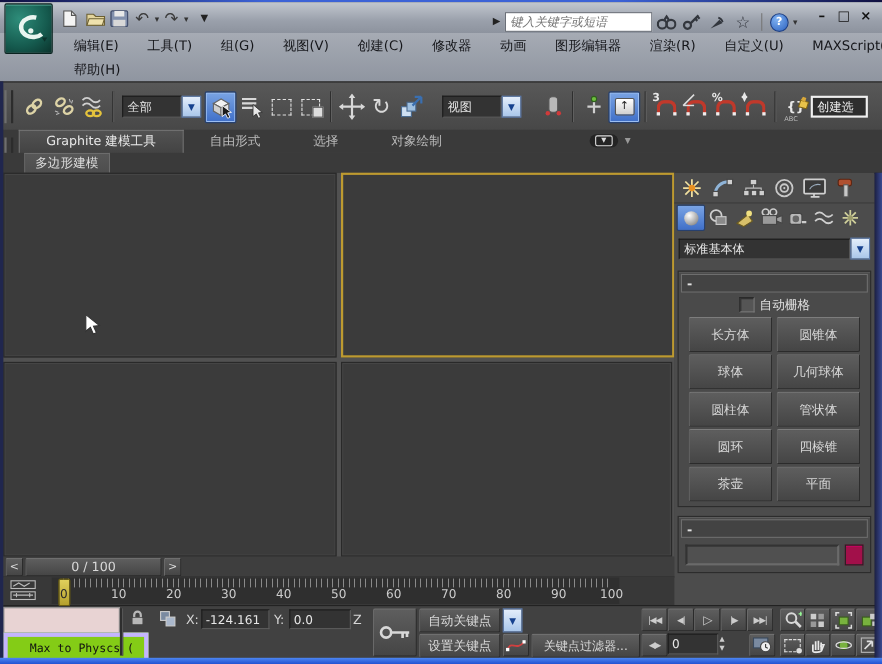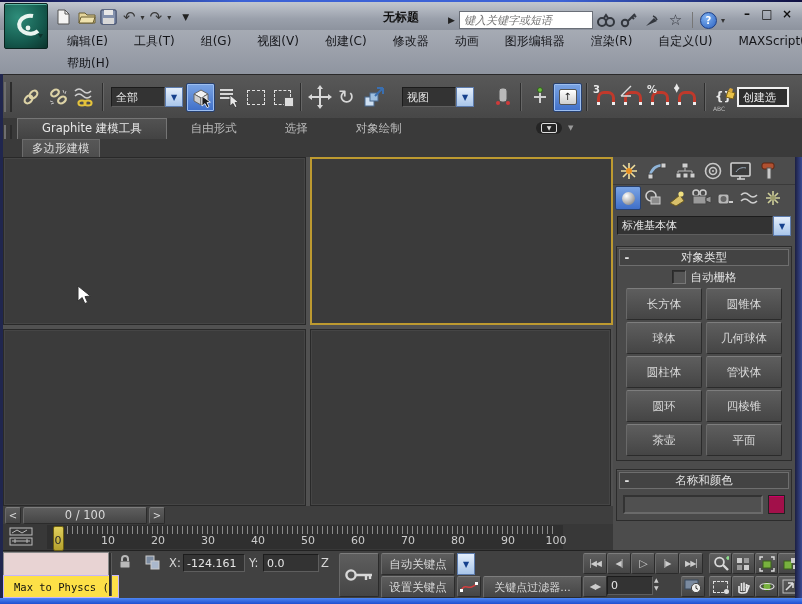--- a/index.html
+++ b/index.html
@@ -1,20 +1,20 @@
 <!DOCTYPE html>
 <html><head>
 <meta charset="utf-8">
 <style>
   html,body{margin:0;padding:0;background:#222;}
   .window{position:relative;width:802px;height:604px;overflow:hidden;
     font-family:"DejaVu Sans","Liberation Sans",sans-serif;font-size:12px;
     background:#474747;user-select:none;}
   .abs{position:absolute;}
-  .flex{display:flex;align-items:flex-start;}
+  .flex{display:flex;align-items:center;}
   
   .topline{left:0;top:0;width:802px;height:2px;background:linear-gradient(90deg,#101040,#3c62d6 30%,#3c62d6 70%,#101040);}
   .titlebar{left:0;top:2px;width:802px;height:28px;background:linear-gradient(#c2c7cf,#9aa0ab 60%,#8d939e);}
   .menubar{left:0;top:30px;width:802px;height:44px;background:linear-gradient(#a6abb4,#8f95a0);color:#15161a;}
   .menurow{height:22px;display:flex;align-items:center;gap:0;padding-left:54px;}
   .menuitem{padding:2px 13px;cursor:default;white-space:nowrap;}
   .wtitle{left:0;right:0;top:7px;text-align:center;font-weight:bold;color:#111;}
   .logo{left:4px;top:3px;width:42px;height:44px;z-index:6;border:1px solid #09231f;border-radius:2px;
     background:radial-gradient(circle at 30% 30%,#2e8d7a,#155a4e 60%,#0b332c);box-shadow:inset 0 1px 0 #5ab3a0;}
   .qat{left:54px;top:5px;height:20px;display:flex;align-items:center;gap:5px;color:#2c2c2c;}
@@ -85,41 +85,40 @@
   .rtrack{position:absolute;left:44px;top:1px;width:516px;height:24px;background:#2f2f2f;}
   .ticks{position:absolute;left:10px;top:1px;width:500px;height:8px;
     background:repeating-linear-gradient(90deg,#8a8a8a 0 1px,transparent 1px 5px);}
   .ticklabel{position:absolute;top:9px;width:26px;text-align:center;color:#ccc;font-size:11px;}
   .tslider{position:absolute;left:51px;top:1px;width:9px;height:23px;background:linear-gradient(#e0d05c,#b5a12e);
     border:1px solid #6b5e10;border-radius:2px;z-index:2;}
   .minicurve{position:absolute;left:6px;top:3px;width:30px;height:19px;}
   
   .statusbar{left:3px;top:550px;width:796px;height:48px;background:#414141;border-top:1px solid #222;}
   .listener-pink{position:absolute;left:0;top:1px;width:104px;height:22px;background:#e8d3d3;border:1px solid #8a8a8a;}
-  .listener-white{position:absolute;left:0;top:24px;width:104px;height:21px;background:#fde047;border:1px solid #c4b5fd;
-    font-family:"DejaVu Sans Mono","Liberation Mono",monospace;font-size:10.5px;color:#111;display:flex;align-items:center;padding-left:10px;white-space:nowrap;overflow:hidden;}
+  .listener-white{position:absolute;left:0;top:24px;width:104px;height:21px;background:#84cc16;border:4px solid #c4b5fd;
+    font-family:"DejaVu Sans Mono","Liberation Mono",monospace;font-size:10.5px;color:#111;display:flex;align-items:center;padding-left:20px;white-space:nowrap;overflow:hidden;}
   .stext{color:#d6d6d6;font-size:11.5px;}
   .sfield{height:16px;font-size:11px;display:flex;align-items:center;padding:0 3px;}
   .skbtn{position:absolute;left:336px;top:2px;width:38px;height:42px;display:flex;align-items:center;justify-content:center;}
   .kbtn{height:20px;font-size:11.5px;display:flex;align-items:center;justify-content:center;}
   .pbk{width:22px;height:19px;display:flex;align-items:center;justify-content:center;font-size:8px;letter-spacing:-1px;color:#ccc;}
   .navi{width:21px;height:19px;display:flex;align-items:center;justify-content:center;}
   .bottomedge{left:0;top:598px;width:802px;height:6px;background:linear-gradient(#4d86f2,#1f4fd0);}
   .sideedge{width:3px;top:74px;height:524px;background:#20264e;}
   .rightstrip{right:0;top:157px;width:7px;height:441px;background:linear-gradient(90deg,#1b1f42,#3a4a92);}
   .cursor{z-index:9;}
 </style>
 </head>
 <body>
 
 <div class="window">
 
   <div class="abs topline"></div>
   <div class="abs titlebar">
-    <div class="abs wtitle">无标题</div>
     <div class="abs qat">
       <span class="qicon"><svg width="18" height="16">
             <path d="M4 1h7l4 4v10H4z" fill="#f4f4f4" stroke="#555"></path>
             <path d="M11 1v4h4" fill="none" stroke="#555"></path>
           </svg></span>
       <span class="qicon"><svg width="20" height="16">
             <path d="M2 4h6l2 2h8v8H2z" fill="#e3d49c" stroke="#6b5f33"></path>
             <path d="M4 8h14l-2 6H2z" fill="#efe2ae" stroke="#6b5f33"></path>
           </svg></span>
       <span class="qicon"><svg width="17" height="16">
@@ -451,21 +450,20 @@
         </span>
     </div>
     <div class="flex" style="margin:5px 4px 0 4px">
       <span class="ddfield fieldd" style="flex:1;height:17px">标准基本体</span>
       <span class="chev">▼</span>
     </div>
 
     <div class="rollout" style="margin-top:10px">
       <div class="rollhead">
         <span class="minus">-</span>
-        <span class="rtitle">对象类型</span>
       </div>
       <div class="checkrow">
         <span class="checkbox"></span>
         <span>自动栅格</span>
       </div>
       <div class="pgrid">
         <button class="pbtn btn3d">长方体</button>
         <button class="pbtn btn3d">圆锥体</button>
         <button class="pbtn btn3d">球体</button>
         <button class="pbtn btn3d">几何球体</button>
@@ -474,21 +472,20 @@
         <button class="pbtn btn3d">圆环</button>
         <button class="pbtn btn3d">四棱锥</button>
         <button class="pbtn btn3d">茶壶</button>
         <button class="pbtn btn3d">平面</button>
       </div>
     </div>
 
     <div class="rollout" style="margin-top:8px">
       <div class="rollhead">
         <span class="minus">-</span>
-        <span class="rtitle">名称和颜色</span>
       </div>
       <div class="flex" style="margin:6px 6px 2px 6px;gap:5px">
         <span class="namefield"></span>
         <span class="swatch" style="background:#a2104a"></span>
       </div>
     </div>
   </div>
 
   <div class="abs timeslider">
     <span class="tsbtn btn3d">&lt;</span>

